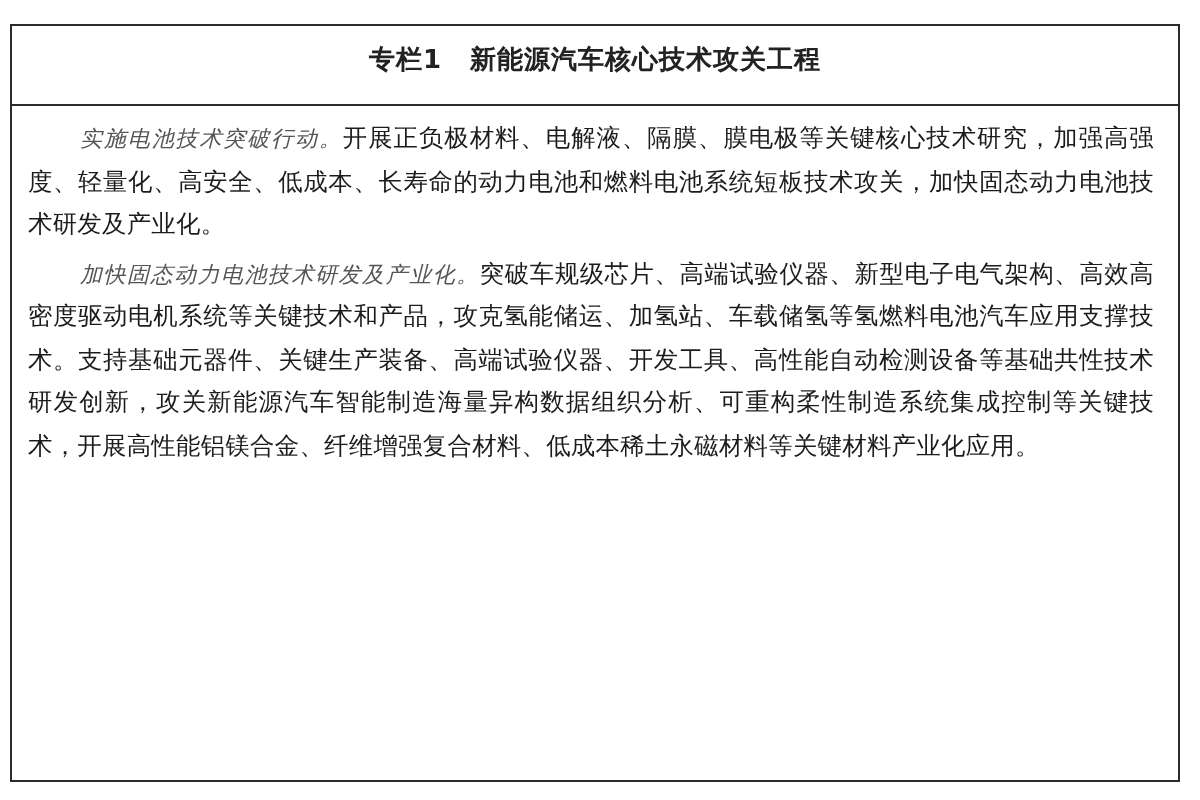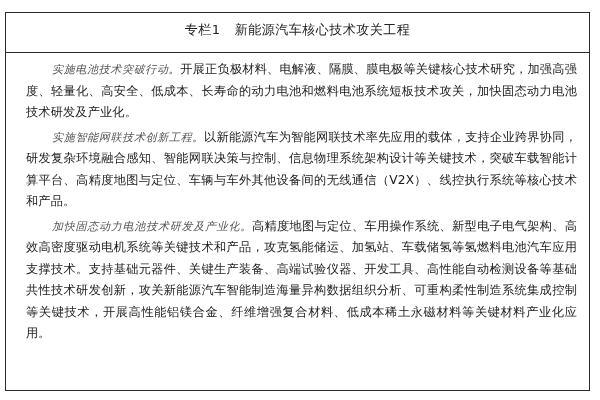--- a/index.html
+++ b/index.html
@@ -24,31 +24,30 @@
     border: 1.5px solid #2b2b2b;
     box-sizing: border-box;
   }
   .box-header {
     height: 40px;
     border-bottom: 1.5px solid #2b2b2b;
     box-sizing: border-box;
     text-align: center;
     padding-top: 8px;
     font-size: 13px;
-    font-weight: normal;
+    font-weight: bold;
     color: #222;
     letter-spacing: 0.5px;
   }
   .box-header .gap {
     display: inline-block;
     width: 14px;
   }
   .box-body {
     padding: 6px 12px 0 8px;
-    margin-left: 12px;
   }
   .para {
     font-size: 12.2px;
     line-height: 21.5px;
     margin: 0 0 3px 0;
     text-indent: 0;
     letter-spacing: 0.15px;
     color: #1c1c1c;
     text-align: justify;
   }
@@ -66,19 +65,16 @@
 
 <div class="box">
   <div class="box-header">
     <span>专栏1</span><span class="gap"></span><span>新能源汽车核心技术攻关工程</span>
   </div>
   <div class="box-body">
     <p class="para">
       <span class="lead">实施电池技术突破行动。</span><span>开展正负极材料、电解液、隔膜、膜电极等关键核心技术研究，加强高强度、轻量化、高安全、低成本、长寿命的动力电池和燃料电池系统短板技术攻关，加快固态动力电池技术研发及产业化。</span>
     </p>
     <p class="para">
-      <span class="lead">实施智能网联技术创新工程。</span><span>以新能源汽车为智能网联技术率先应用的载体，支持企业跨界协同，研发复杂环境融合感知、智能网联决策与控制、信息物理系统架构设计等关键技术，突破车载智能计算平台、高精度地图与定位、车辆与车外其他设备间的无线通信（V2X）、线控执行系统等核心技术和产品。</span>
-    </p>
-    <p class="para">
-      <span class="lead">加快固态动力电池技术研发及产业化。</span><span>高精度地图与定位、车用操作系统、新型电子电气架构、高效高密度驱动电机系统等关键技术和产品，攻克氢能储运、加氢站、车载储氢等氢燃料电池汽车应用支撑技术。支持基础元器件、关键生产装备、高端试验仪器、开发工具、高性能自动检测设备等基础共性技术研发创新，攻关新能源汽车智能制造海量异构数据组织分析、可重构柔性制造系统集成控制等关键技术，开展高性能铝镁合金、纤维增强复合材料、低成本稀土永磁材料等关键材料产业化应用。</span>
+      <span class="lead">加快固态动力电池技术研发及产业化。</span><span>突破车规级芯片、高端试验仪器、新型电子电气架构、高效高密度驱动电机系统等关键技术和产品，攻克氢能储运、加氢站、车载储氢等氢燃料电池汽车应用支撑技术。支持基础元器件、关键生产装备、高端试验仪器、开发工具、高性能自动检测设备等基础共性技术研发创新，攻关新能源汽车智能制造海量异构数据组织分析、可重构柔性制造系统集成控制等关键技术，开展高性能铝镁合金、纤维增强复合材料、低成本稀土永磁材料等关键材料产业化应用。</span>
     </p>
   </div>
 </div>
 
 </body></html>

